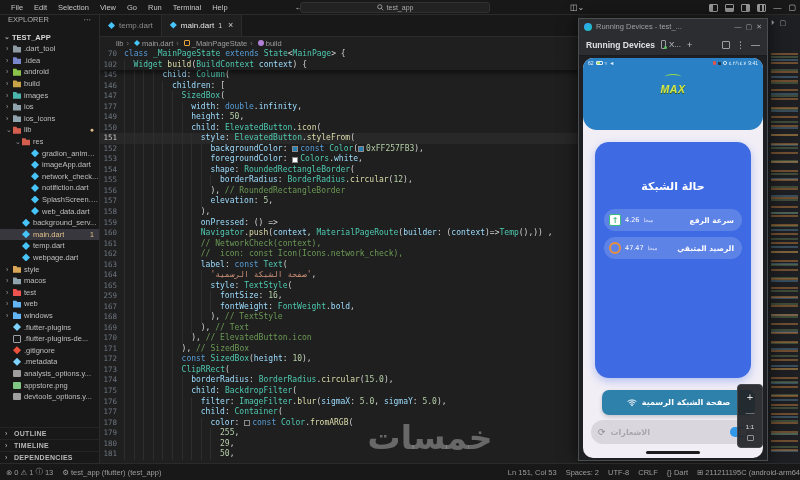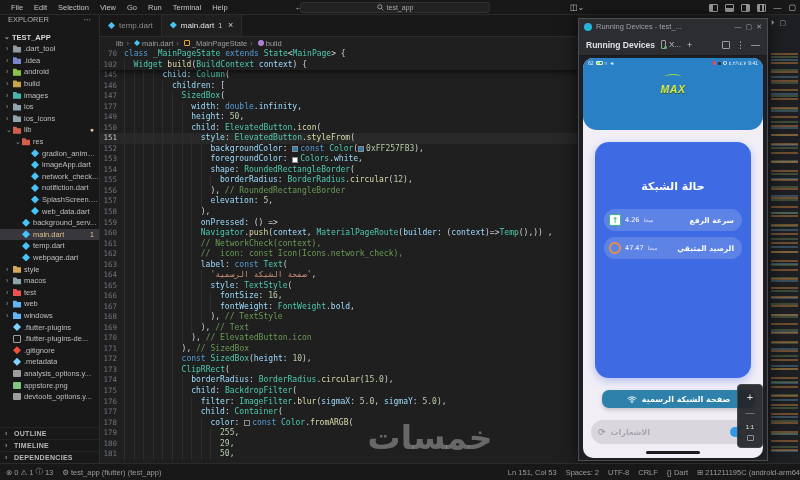--- a/index.html
+++ b/index.html
@@ -128,21 +128,21 @@
   .ric.download{background:#35a3e8;border-radius:50%;color:#fff}
   .ric.download::after{content:"↓";font-weight:bold}
   .ric.upload{background:#fff;border:1px solid #3dba7e;border-radius:2px;color:#3dba7e}
   .ric.upload::after{content:"↑";font-weight:bold}
   .ric.balance{border:2.5px solid #e89040;border-radius:50%}
   .pval{font-size:6.5px;color:#fff}
   .punit{font-size:5.5px;color:rgba(255,255,255,.78)}
   .psp{flex:1}
   .plabel{font-size:7.5px;font-weight:bold;color:#fff;margin-right:3px}
 
-  #netbtn{position:absolute;left:19px;right:8px;top:332px;height:18px;background:var(--bg,#2e81ab);
+  #netbtn{position:absolute;left:19px;right:8px;top:332px;height:25px;background:var(--bg,#2e81ab);
     border-radius:7px;display:flex;direction:rtl;align-items:center;justify-content:center;gap:5px;
     color:#fff;font-size:8px;font-weight:bold;box-shadow:0 2px 4px rgba(0,0,0,.18);font-family:"DejaVu Sans",sans-serif}
   #notifrow{position:absolute;left:8px;right:8px;top:362px;height:24px;background:#d9d7dd;border-radius:12px;
     display:flex;align-items:center;gap:5px;padding:0 7px;font-family:"DejaVu Sans",sans-serif}
   #notif-ic{color:#8f8d95;font-size:9px}
   #notif-label{color:#a7a5ad;font-size:8px;font-weight:bold}
   #toggle{margin-left:auto;width:18px;height:10px;border-radius:5px;background:var(--bg,#2f98e8);position:relative}
   #toggle::after{content:"";position:absolute;right:1px;top:1px;width:8px;height:8px;border-radius:50%;background:#fff}
   #homebar{position:absolute;left:50%;bottom:4px;transform:translateX(-50%);width:54px;height:3px;
     background:#1c1c1c;border-radius:2px}
@@ -471,21 +471,21 @@
           <div class="cl"><span class="ln">156</span><span class="ind" style="width: 86.4px;"></span><span class="pl">), </span><span class="cmt">// RoundedRectangleBorder</span></div>
           <div class="cl"><span class="ln">157</span><span class="ind" style="width: 86.4px;"></span><span class="prop">elevation</span><span class="pl">: </span><span class="num">5</span><span class="pl">,</span></div>
           <div class="cl"><span class="ln">158</span><span class="ind" style="width: 76.8px;"></span><span class="pl">),</span></div>
           <div class="cl"><span class="ln">159</span><span class="ind" style="width: 76.8px;"></span><span class="prop">onPressed</span><span class="pl">: () =&gt;</span></div>
           <div class="cl"><span class="ln">160</span><span class="ind" style="width: 76.8px;"></span><span class="type">Navigator</span><span class="pl">.</span><span class="fn">push</span><span class="pl">(</span><span class="prop">context</span><span class="pl">, </span><span class="type">MaterialPageRoute</span><span class="pl">(</span><span class="prop">builder</span><span class="pl">: (</span><span class="prop">context</span><span class="pl">)=&gt;</span><span class="type">Temp</span><span class="pl">(),)) ,</span></div>
           <div class="cl"><span class="ln">161</span><span class="ind" style="width: 76.8px;"></span><span class="cmt">// NetworkCheck(context),</span></div>
           <div class="cl"><span class="ln">162</span><span class="ind" style="width: 76.8px;"></span><span class="cmt">//  icon: const Icon(Icons.network_check),</span></div>
           <div class="cl"><span class="ln">163</span><span class="ind" style="width: 76.8px;"></span><span class="prop">label</span><span class="pl">: </span><span class="kw">const </span><span class="type">Text</span><span class="pl">(</span></div>
           <div class="cl"><span class="ln">164</span><span class="ind" style="width: 86.4px;"></span><span class="str">'صفحة الشبكة الرسمية'</span><span class="pl">,</span></div>
           <div class="cl"><span class="ln">165</span><span class="ind" style="width: 86.4px;"></span><span class="prop">style</span><span class="pl">: </span><span class="type">TextStyle</span><span class="pl">(</span></div>
-          <div class="cl"><span class="ln">166</span><span class="ind" style="width: 96px;"></span><span class="prop">fontSize</span><span class="pl">: </span><span class="num">16</span><span class="pl">,</span></div>
+          <div class="cl"><span class="ln">259</span><span class="ind" style="width: 96px;"></span><span class="prop">fontSize</span><span class="pl">: </span><span class="num">16</span><span class="pl">,</span></div>
           <div class="cl"><span class="ln">167</span><span class="ind" style="width: 96px;"></span><span class="prop">fontWeight</span><span class="pl">: </span><span class="type">FontWeight</span><span class="pl">.</span><span class="prop">bold</span><span class="pl">,</span></div>
           <div class="cl"><span class="ln">168</span><span class="ind" style="width: 86.4px;"></span><span class="pl">), </span><span class="cmt">// TextStyle</span></div>
           <div class="cl"><span class="ln">169</span><span class="ind" style="width: 76.8px;"></span><span class="pl">), </span><span class="cmt">// Text</span></div>
           <div class="cl"><span class="ln">170</span><span class="ind" style="width: 67.2px;"></span><span class="pl">), </span><span class="cmt">// ElevatedButton.icon</span></div>
           <div class="cl"><span class="ln">171</span><span class="ind" style="width: 57.6px;"></span><span class="pl">), </span><span class="cmt">// SizedBox</span></div>
           <div class="cl"><span class="ln">172</span><span class="ind" style="width: 57.6px;"></span><span class="kw">const </span><span class="type">SizedBox</span><span class="pl">(</span><span class="prop">height</span><span class="pl">: </span><span class="num">10</span><span class="pl">),</span></div>
           <div class="cl"><span class="ln">173</span><span class="ind" style="width: 57.6px;"></span><span class="type">ClipRRect</span><span class="pl">(</span></div>
           <div class="cl"><span class="ln">174</span><span class="ind" style="width: 67.2px;"></span><span class="prop">borderRadius</span><span class="pl">: </span><span class="type">BorderRadius</span><span class="pl">.</span><span class="fn">circular</span><span class="pl">(</span><span class="num">15.0</span><span class="pl">),</span></div>
           <div class="cl"><span class="ln">175</span><span class="ind" style="width: 67.2px;"></span><span class="prop">child</span><span class="pl">: </span><span class="type">BackdropFilter</span><span class="pl">(</span></div>
           <div class="cl"><span class="ln">176</span><span class="ind" style="width: 76.8px;"></span><span class="prop">filter</span><span class="pl">: </span><span class="type">ImageFilter</span><span class="pl">.</span><span class="fn">blur</span><span class="pl">(</span><span class="prop">sigmaX</span><span class="pl">: </span><span class="num">5.0</span><span class="pl">, </span><span class="prop">sigmaY</span><span class="pl">: </span><span class="num">5.0</span><span class="pl">),</span></div>

